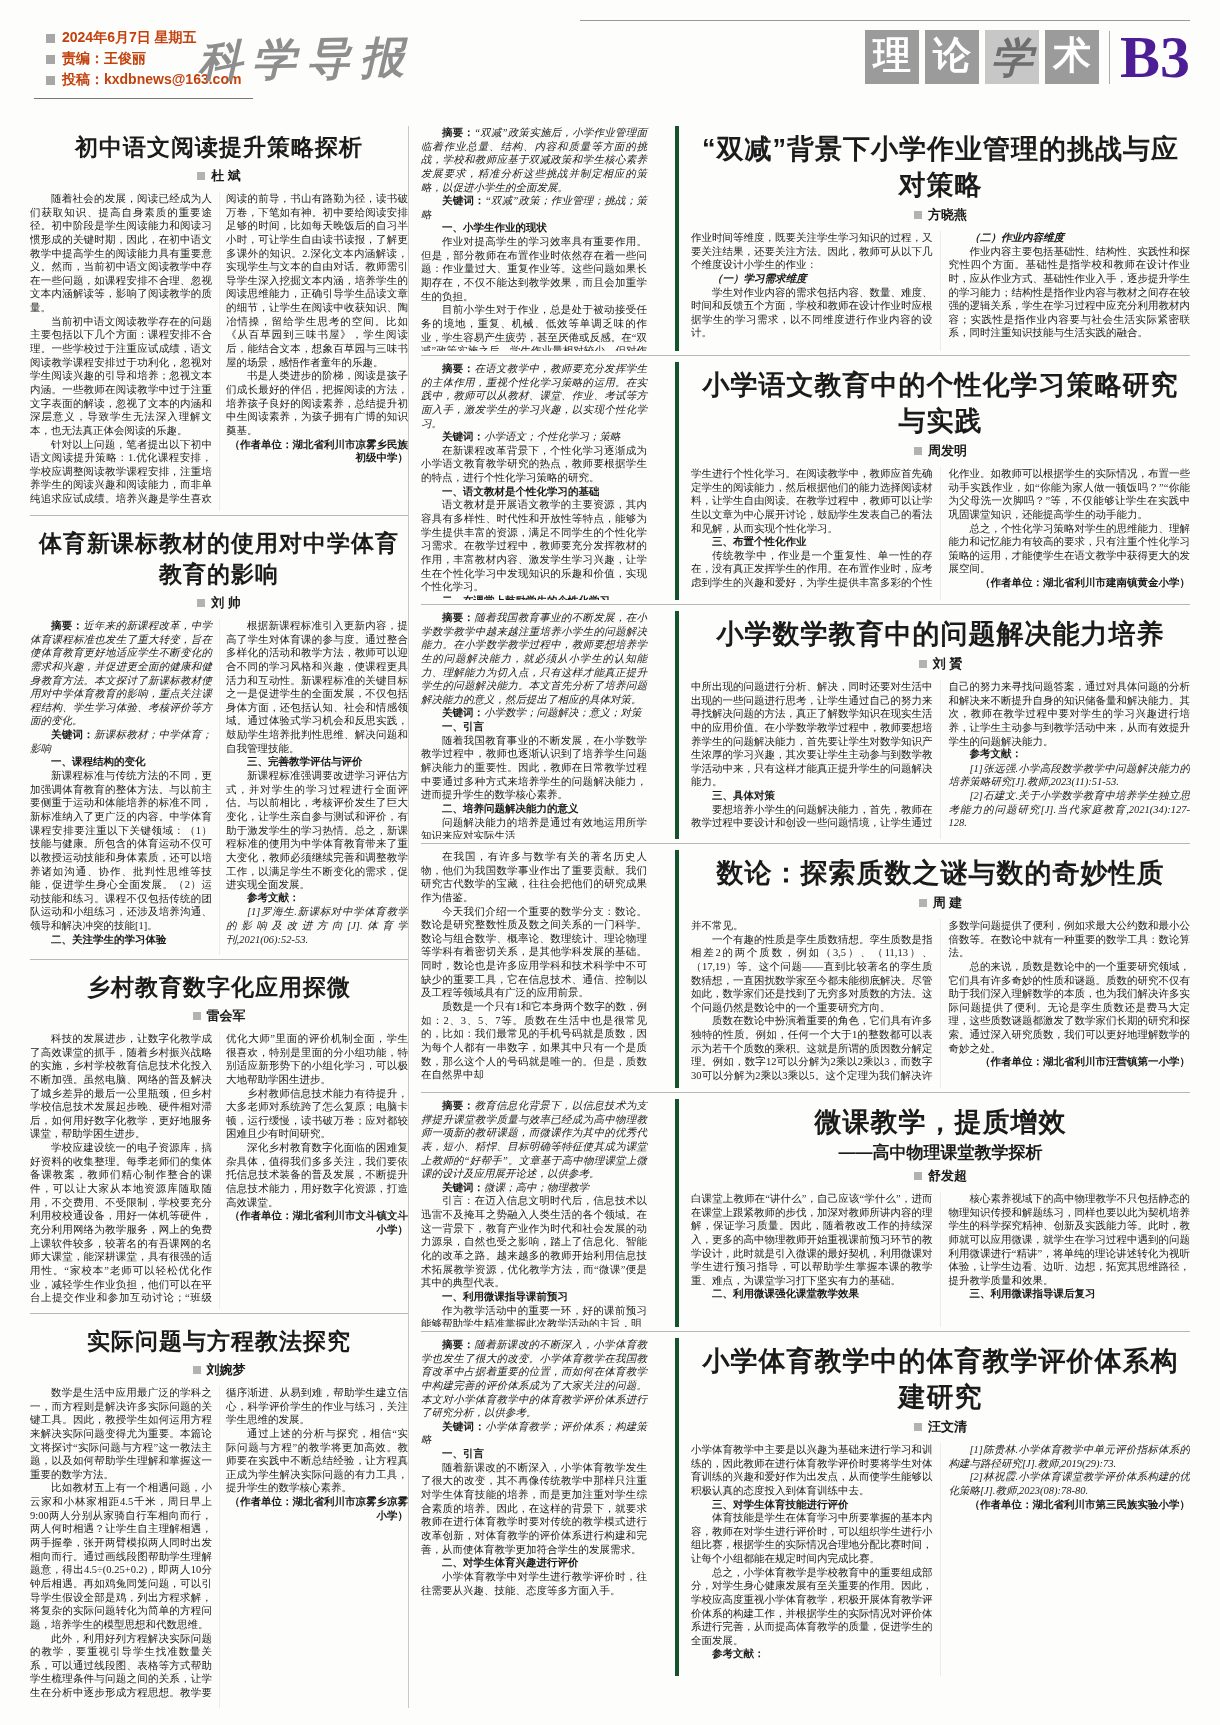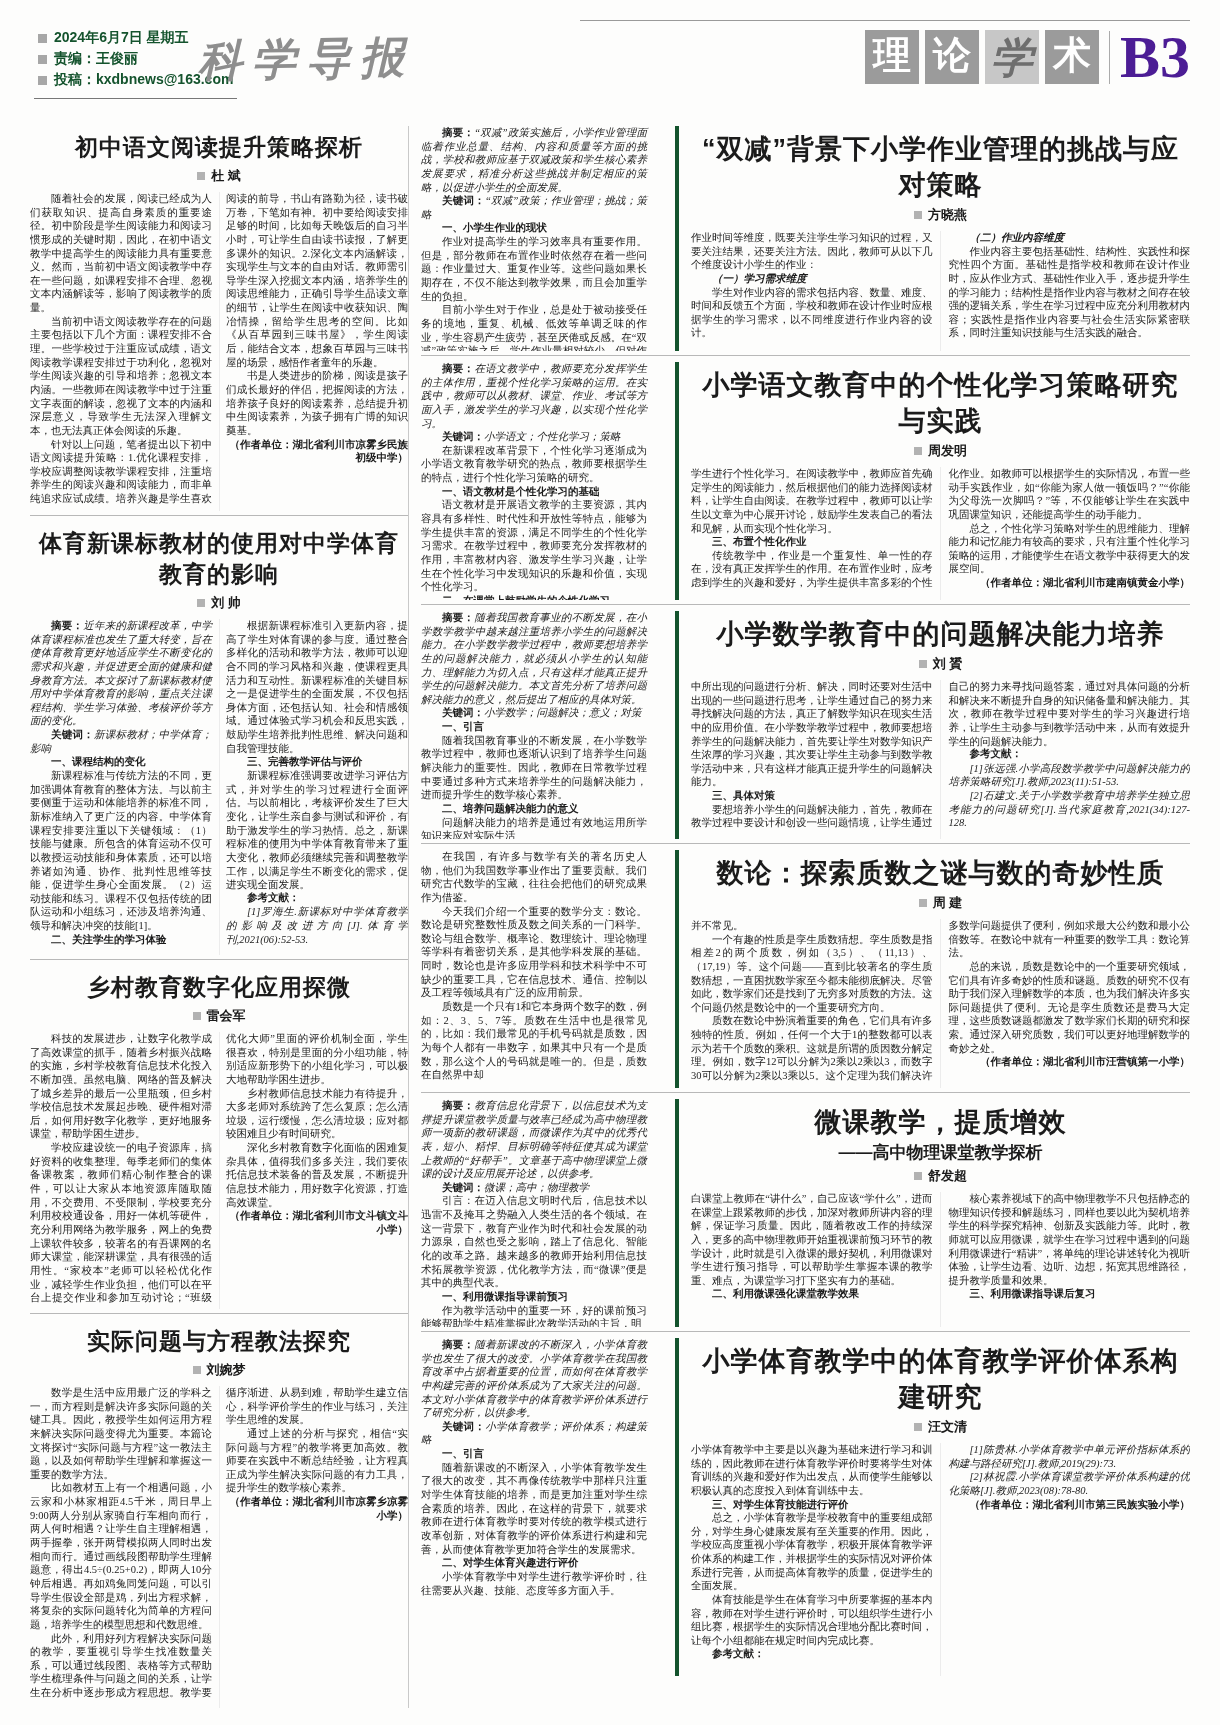--- a/index.html
+++ b/index.html
@@ -1,21 +1,21 @@
 <!DOCTYPE html>
 <html><head>
 <meta charset="utf-8">
 <style>
   html,body{margin:0;padding:0;background:#e8e8e6;}
   .page{position:relative;width:1220px;height:1725px;margin:0 auto;background:#fdfdfc;overflow:hidden;
         font-family:"Liberation Serif","DejaVu Serif",serif;color:#1b1b1b;}
   
   .header{position:relative;height:96px;margin:16px 30px 0;}
   .masthead{position:absolute;left:4px;top:10px;border-bottom:1px solid #777;padding-bottom:6px;}
-  .mast-line{font:700 14px "Liberation Sans",sans-serif;color:#14532d;margin:3px 4px;display:flex;align-items:center;}
+  .mast-line{font:700 14px "Liberation Sans",sans-serif;color:#c2410c;margin:3px 12px;display:flex;align-items:center;}
   .sq{display:inline-block;width:9px;height:9px;background:#a7a7a7;margin-right:7px;}
   .logo{position:absolute;left:168px;top:14px;font:700 italic 44px "DejaVu Serif",serif;color:#8e8e8e;
         letter-spacing:10px;transform:rotate(-1deg);}
   .head-right{position:absolute;right:0;top:14px;display:flex;align-items:flex-end;}
   .head-rule{position:absolute;right:0;top:4px;width:610px;border-top:1px solid #9a9a9a;}
   .sec-box{width:54px;height:54px;margin-left:6px;background:#9b9b9b;color:#fff;text-align:center;
            line-height:56px;font:700 38px "Liberation Sans",sans-serif;}
   .sec-box.cal{background:#c7c7c7;color:#6e6e6e;font:700 italic 42px "DejaVu Serif",serif;}
   .page-no{font:700 60px "Liberation Serif",serif;color:#4c1d95;line-height:.88;margin-left:10px;
            border-left:1px solid #aaa;padding-left:10px;}
@@ -105,21 +105,21 @@
             <div class="seg refh">参考文献：</div>
             <div class="seg ref">[1]罗海生.新课标对中学体育教学的影响及改进方向[J].体育学刊,2021(06):52-53.</div>
           </div>
         </div>
         <div class="l-article" style="height: 350px;">
           <div class="l-title">乡村教育数字化应用探微</div>
           <div class="author"><span class="sq"></span><span>雷会军</span></div>
           <div class="l-body">
             <div class="seg p">科技的发展进步，让数字化教学成了高效课堂的抓手，随着乡村振兴战略的实施，乡村学校教育信息技术化投入不断加强。虽然电脑、网络的普及解决了城乡差异的最后一公里瓶颈，但乡村学校信息技术发展起步晚、硬件相对滞后，如何用好数字化教学，更好地服务课堂，帮助学困生进步。</div>
             <div class="seg p">学校应建设统一的电子资源库，搞好资料的收集整理。每季老师们的集体备课教案，教师们精心制作整合的课件，可以让大家从本地资源库随取随用，不交费用、不受限制，学校要充分利用校校通设备，用好一体机等硬件，充分利用网络为教学服务，网上的免费上课软件较多，较著名的有吾课网的名师大课堂，能深耕课堂，具有很强的适用性。“家校本”老师可以轻松优化作业，减轻学生作业负担，他们可以在平台上提交作业和参加互动讨论；“班级优化大师”里面的评价机制全面，学生很喜欢，特别是里面的分小组功能，特别适应新形势下的小组化学习，可以极大地帮助学困生进步。</div>
-            <div class="seg p">乡村教师信息技术能力有待提升，大多老师对系统跨了怎么复原；怎么清垃圾，运行缓慢，怎么清垃圾；应对都较困难且少有时间研究。</div>
+            <div class="seg p">乡村教师信息技术能力有待提升，大多老师对系统跨了怎么复原；电脑卡顿，运行缓慢，读书破万卷；应对都较困难且少有时间研究。</div>
             <div class="seg p">深化乡村教育数字化面临的困难复杂具体，值得我们多多关注，我们要依托信息技术装备的普及发展，不断提升信息技术能力，用好数字化资源，打造高效课堂。</div>
             <div class="seg attrib">（作者单位：湖北省利川市文斗镇文斗小学）</div>
           </div>
         </div>
         <div class="l-article" style="height: 395px;">
           <div class="l-title">实际问题与方程教法探究</div>
           <div class="author"><span class="sq"></span><span>刘婉梦</span></div>
           <div class="l-body">
             <div class="seg p">数学是生活中应用最广泛的学科之一，而方程则是解决许多实际问题的关键工具。因此，教授学生如何运用方程来解决实际问题变得尤为重要。本篇论文将探讨“实际问题与方程”这一教法主题，以及如何帮助学生理解和掌握这一重要的数学方法。</div>
             <div class="seg p">比如教材五上有一个相遇问题，小云家和小林家相距4.5千米，周日早上9:00两人分别从家骑自行车相向而行，两人何时相遇？让学生自主理解相遇，两手握拳，张开两臂模拟两人同时出发相向而行。通过画线段图帮助学生理解题意，得出4.5÷(0.25+0.2)，即两人10分钟后相遇。再如鸡兔同笼问题，可以引导学生假设全部是鸡，列出方程求解，将复杂的实际问题转化为简单的方程问题，培养学生的模型思想和代数思维。</div>
@@ -240,22 +240,22 @@
             <div class="seg p">随着新课改的不断深入，小学体育教学发生了很大的改变，其不再像传统教学中那样只注重对学生体育技能的培养，而是更加注重对学生综合素质的培养。因此，在这样的背景下，就要求教师在进行体育教学时要对传统的教学模式进行改革创新，对体育教学的评价体系进行构建和完善，从而使体育教学更加符合学生的发展需求。</div>
             <div class="seg sec-h">二、对学生体育兴趣进行评价</div>
             <div class="seg p">小学体育教学中对学生进行教学评价时，往往需要从兴趣、技能、态度等多方面入手。</div>
           </div>
           <div class="r-main">
             <div class="r-title">小学体育教学中的体育教学评价体系构建研究</div>
             <div class="author"><span class="sq"></span><span>汪文清</span></div>
             <div class="r-body">
               <div class="seg p p0">小学体育教学中主要是以兴趣为基础来进行学习和训练的，因此教师在进行体育教学评价时要将学生对体育训练的兴趣和爱好作为出发点，从而使学生能够以积极认真的态度投入到体育训练中去。</div>
               <div class="seg sec-h">三、对学生体育技能进行评价</div>
+              <div class="seg p">体育技能是学生在体育学习中所要掌握的基本内容，教师在对学生进行评价时，可以组织学生进行小组比赛，根据学生的实际情况合理地分配比赛时间，让每个小组都能在规定时间内完成比赛。</div>
               <div class="seg p">总之，小学体育教学是学校教育中的重要组成部分，对学生身心健康发展有至关重要的作用。因此，学校应高度重视小学体育教学，积极开展体育教学评价体系的构建工作，并根据学生的实际情况对评价体系进行完善，从而提高体育教学的质量，促进学生的全面发展。</div>
-              <div class="seg p">体育技能是学生在体育学习中所要掌握的基本内容，教师在对学生进行评价时，可以组织学生进行小组比赛，根据学生的实际情况合理地分配比赛时间，让每个小组都能在规定时间内完成比赛。</div>
               <div class="seg refh">参考文献：</div>
               <div class="seg ref">[1]陈贵林.小学体育教学中单元评价指标体系的构建与路径研究[J].教师,2019(29):73.</div>
               <div class="seg ref">[2]林祝霞.小学体育课堂教学评价体系构建的优化策略[J].教师,2023(08):78-80.</div>
               <div class="seg attrib">（作者单位：湖北省利川市第三民族实验小学）</div>
             </div>
           </div>
         </div>
       </div>
   </div>
 </div>

